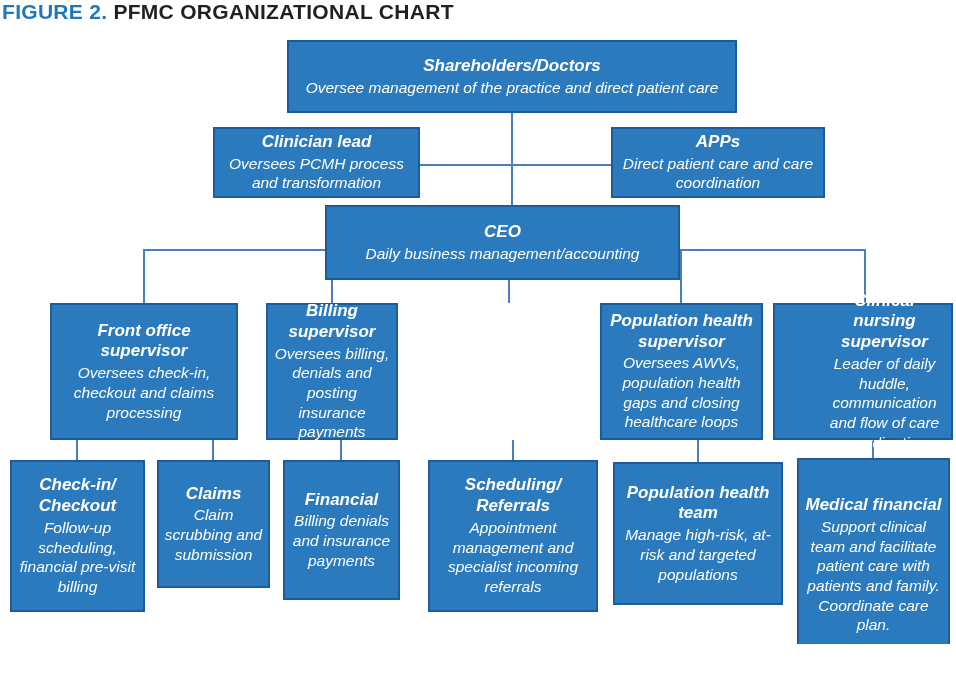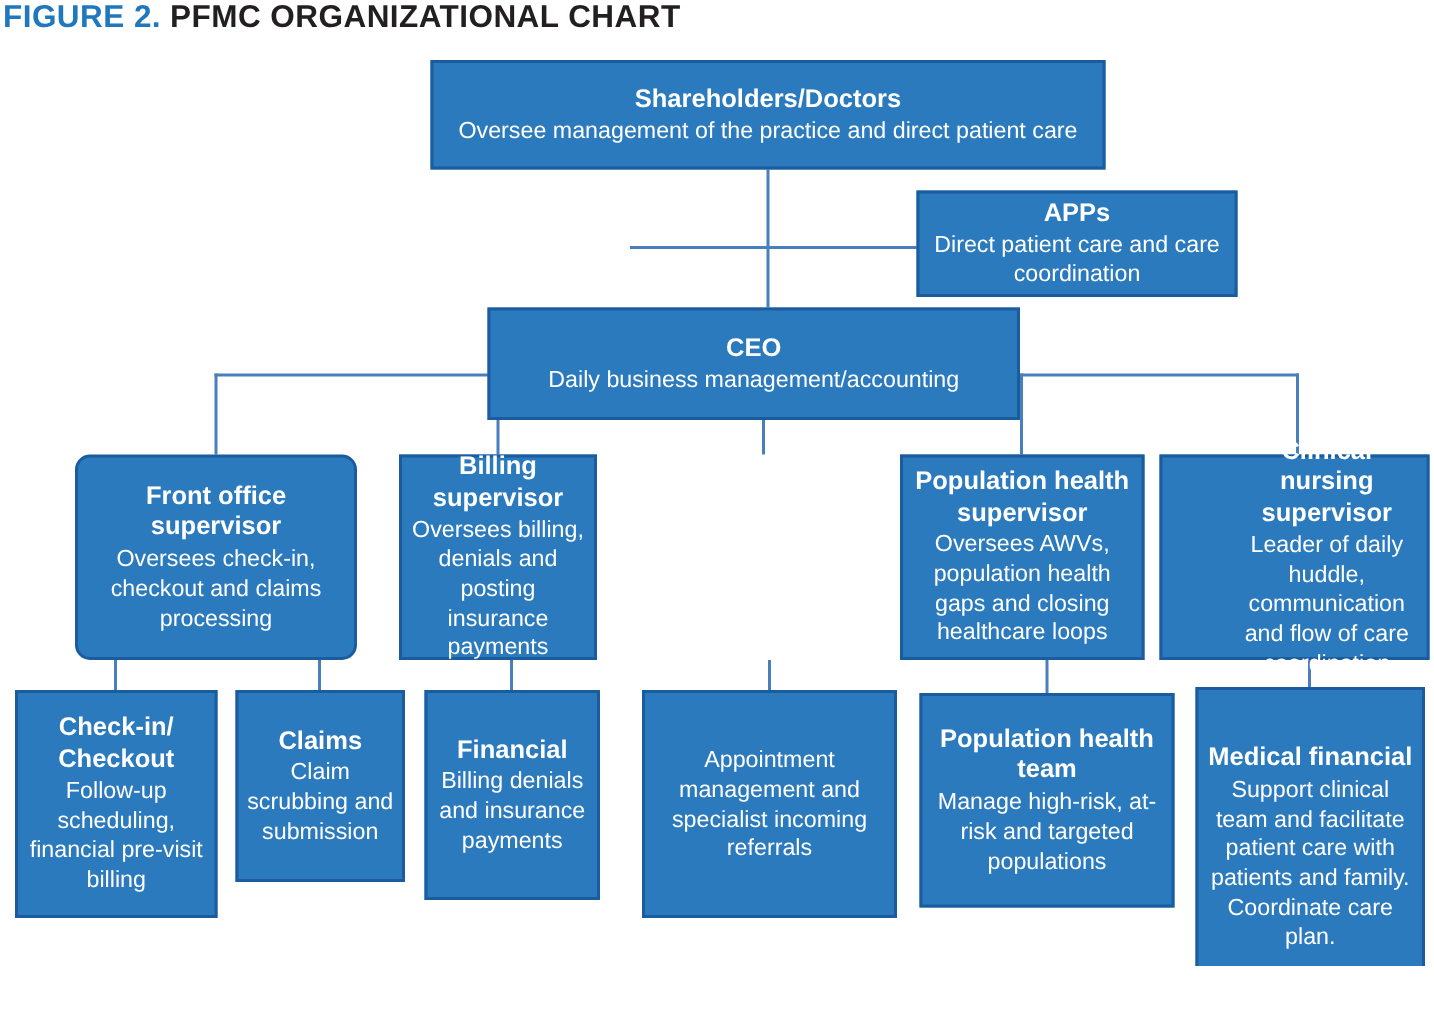--- a/index.html
+++ b/index.html
@@ -16,20 +16,21 @@
   .fig-title{position:absolute;top:0;left:2px;font-size:21px;font-weight:bold;letter-spacing:.3px;white-space:nowrap;}
   .fig-label{color:var(--title-accent);margin-right:6px;}
   .fig-text{color:var(--title-text);}
   .conn{position:absolute;background:var(--connector);}
   .node{
     position:absolute;box-sizing:border-box;
     background:var(--box-fill);border:2px solid var(--box-border);
     color:var(--box-text);text-align:center;
     display:flex;flex-direction:column;justify-content:center;align-items:center;
     padding:4px 5px;
+    font-style:italic;
   }
   .node-title{font-weight:bold;font-size:17px;line-height:1.22;}
   .node-desc{font-size:15.5px;line-height:1.27;margin-top:1px;}
 </style>
 </head>
 <body>
 
 <div id="canvas">
 
   <div class="fig-title">
@@ -49,31 +50,35 @@
   <div class="conn" style="left:340px;top:440px;width:2px;height:20px;"></div>
   <div class="conn" style="left:512px;top:440px;width:2px;height:20px;"></div>
   <div class="conn" style="left:697px;top:440px;width:2px;height:22px;"></div>
   <div class="conn" style="left:872px;top:440px;width:2px;height:18px;"></div>
 
   <div class="node" style="left:287px;top:40px;width:450px;height:73px;">
     <div class="node-title">Shareholders/Doctors</div>
     <div class="node-desc">Oversee management of the practice and direct patient care</div>
   </div>
 
+  <div class="node" style="left:213px;top:127px;width:207px;height:71px;">
+    <div class="node-title">Clinician lead</div>
+    <div class="node-desc">Oversees PCMH process and transformation</div>
+  </div>
   <div class="node" style="left:611px;top:127px;width:214px;height:71px;">
     <div class="node-title">APPs</div>
     <div class="node-desc">Direct patient care and care coordination</div>
   </div>
 
   <div class="node" style="left:325px;top:205px;width:355px;height:75px;">
     <div class="node-title">CEO</div>
     <div class="node-desc">Daily business management/accounting</div>
   </div>
 
-  <div class="node" style="left:50px;top:303px;width:188px;height:137px;border-radius:10px;">
+  <div class="node" style="left:50px;top:303px;width:188px;height:137px;">
     <div class="node-title">Front office supervisor</div>
     <div class="node-desc">Oversees check-in, checkout and claims processing</div>
   </div>
   <div class="node" style="left:266px;top:303px;width:132px;height:137px;">
     <div class="node-title">Billing supervisor</div>
     <div class="node-desc">Oversees billing, denials and posting insurance payments</div>
   </div>
   <div class="node" style="left:600px;top:303px;width:163px;height:137px;">
     <div class="node-title">Population health supervisor</div>
     <div class="node-desc">Oversees AWVs, population health gaps and closing healthcare loops</div>
@@ -89,20 +94,21 @@
   </div>
   <div class="node" style="left:157px;top:460px;width:113px;height:128px;">
     <div class="node-title">Claims</div>
     <div class="node-desc">Claim scrubbing and submission</div>
   </div>
   <div class="node" style="left:283px;top:460px;width:117px;height:140px;">
     <div class="node-title">Financial</div>
     <div class="node-desc">Billing denials and insurance payments</div>
   </div>
   <div class="node" style="left:428px;top:460px;width:170px;height:152px;">
+    <div class="node-title">Scheduling/ Referrals</div>
     <div class="node-desc">Appointment management and specialist incoming referrals</div>
   </div>
   <div class="node" style="left:613px;top:462px;width:170px;height:143px;">
     <div class="node-title">Population health team</div>
     <div class="node-desc">Manage high-risk, at-risk and targeted populations</div>
   </div>
   <div class="node" style="left:797px;top:458px;width:153px;height:214px;">
     <div class="node-title">Medical financial</div>
     <div class="node-desc">Support clinical team and facilitate patient care with patients and family. Coordinate care plan.</div>
   </div>

